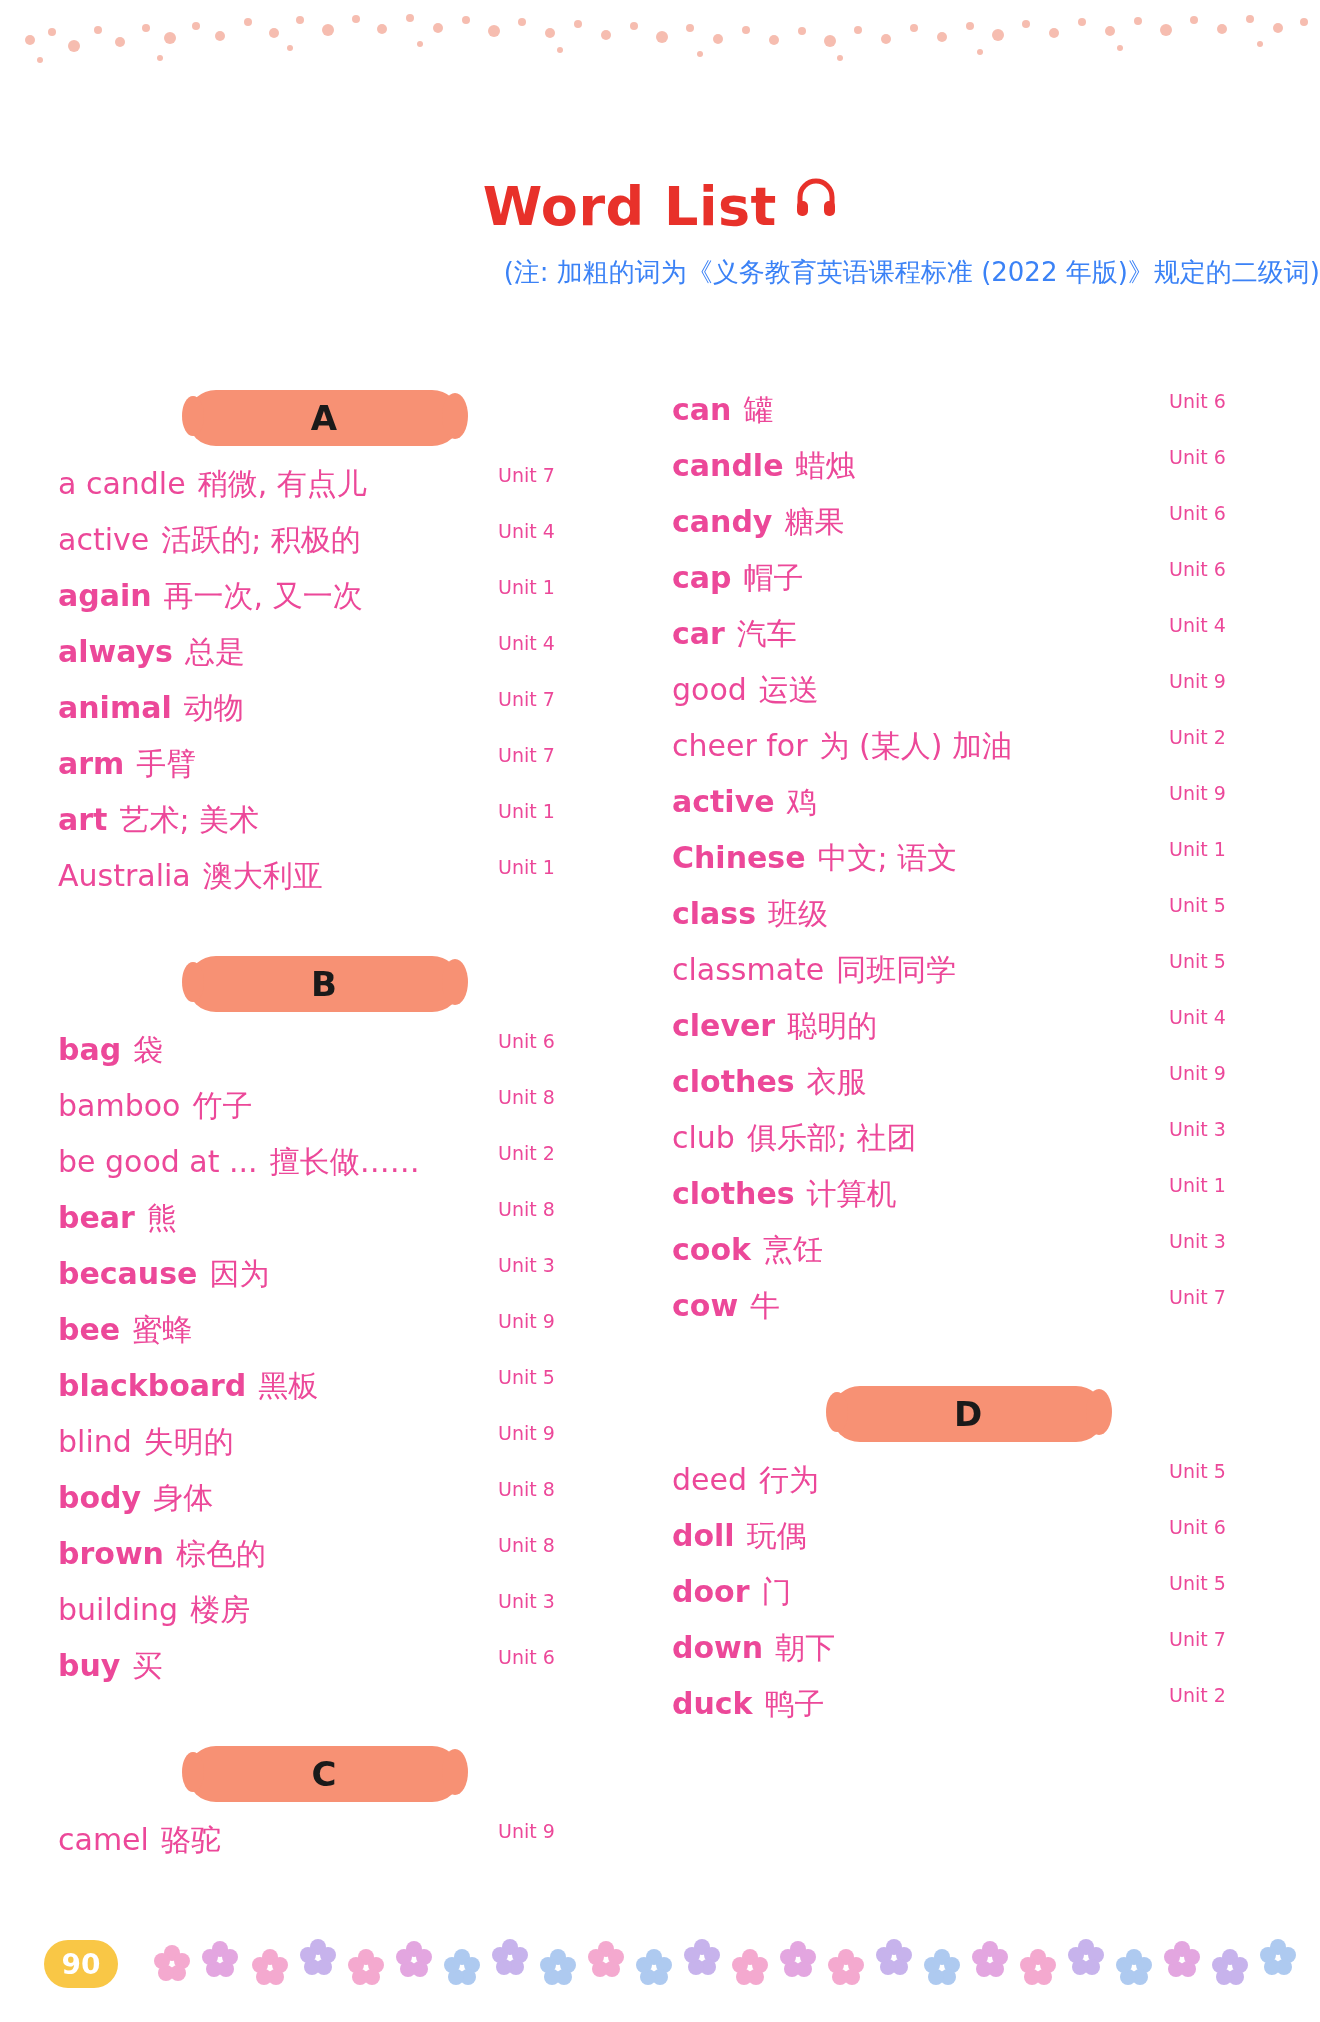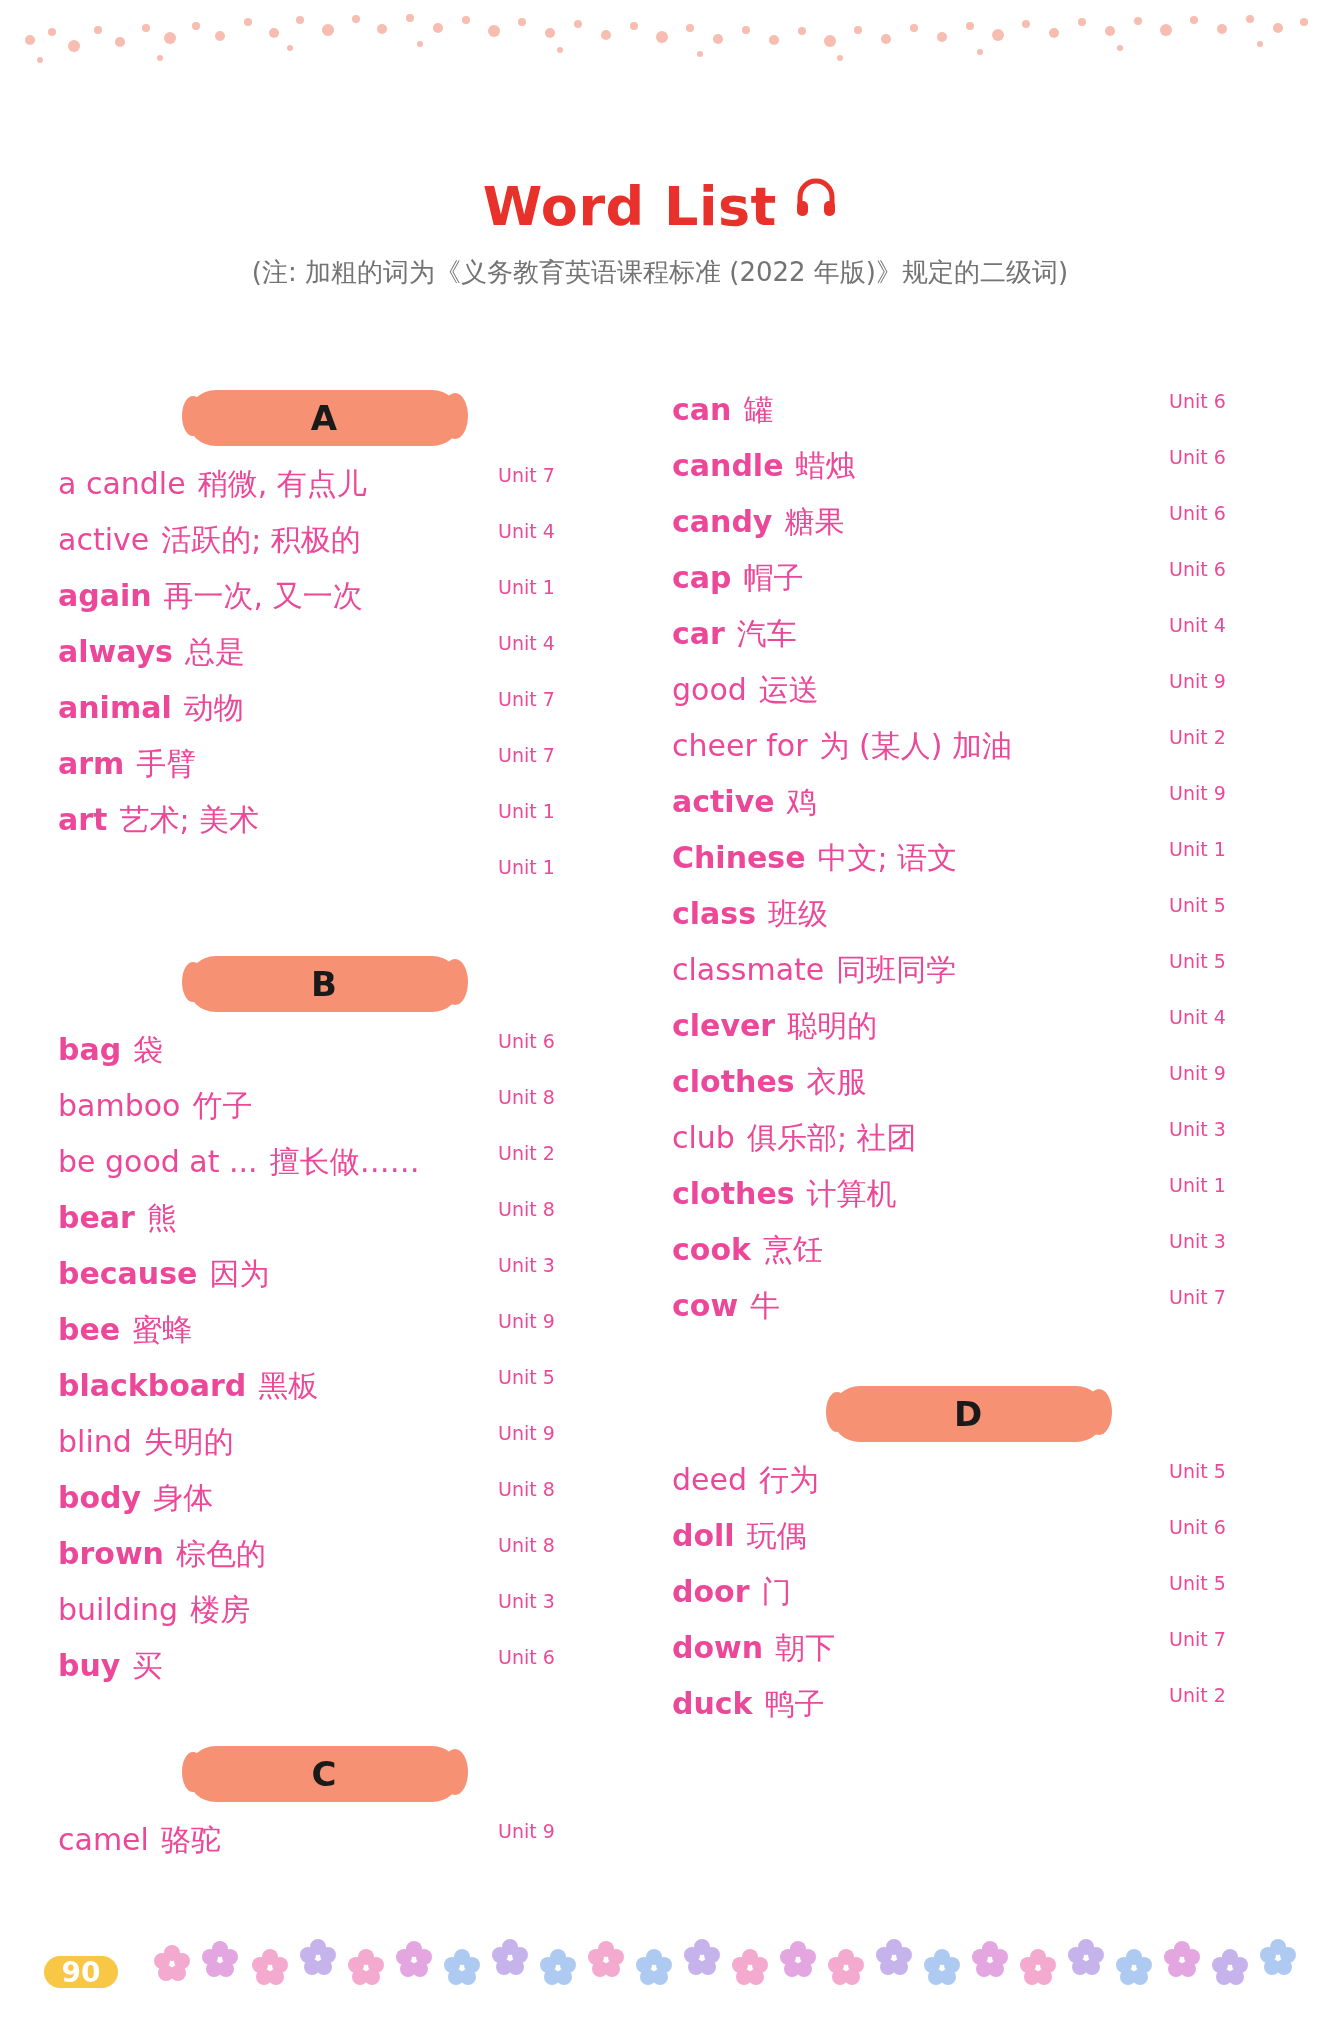--- a/index.html
+++ b/index.html
@@ -55,23 +55,23 @@
     margin-left: 14px;
     position: relative;
     top: 4px;
   }
 
   .note {
     position: absolute;
     top: 255px;
     left: 0;
     width: 1320px;
-    text-align: center;
+    text-align: right;
     font-size: 26px;
-    color: #737373;
+    color: #3b82f6;
     font-family: "DejaVu Sans", sans-serif;
   }
 
   
   .col {
     position: absolute;
     top: 390px;
   }
   .col-left { left: 58px; width: 560px; }
   .col-right { left: 672px; width: 590px; }
@@ -148,21 +148,21 @@
   .col-right .unit { left: 497px; }
 
   .gap { height: 44px; }
 
   
   .page-num {
     position: absolute;
     left: 44px;
     bottom: 34px;
     width: 74px;
-    height: 32px;
+    height: 48px;
     background: #f9c746;
     border-radius: 24px;
     color: #ffffff;
     font-size: 28px;
     font-weight: bold;
     display: flex;
     align-items: center;
     justify-content: center;
     font-family: "DejaVu Sans", sans-serif;
     text-align: right;
@@ -288,20 +288,21 @@
     </div>
     <div class="entry">
       <span class="term"><span class="word bold">arm</span><span class="cn">手臂</span></span>
       <span class="unit">Unit 7</span>
     </div>
     <div class="entry">
       <span class="term"><span class="word bold">art</span><span class="cn">艺术; 美术</span></span>
       <span class="unit">Unit 1</span>
     </div>
     <div class="entry">
+      <span class="term"><span class="word">Australia</span><span class="cn">澳大利亚</span></span>
       <span class="unit">Unit 1</span>
     </div>
 
     <div class="gap"></div>
 
     <div class="letter-badge badge-left">
       <div class="blob"></div>
       <div class="letter">B</div>
     </div>
 

